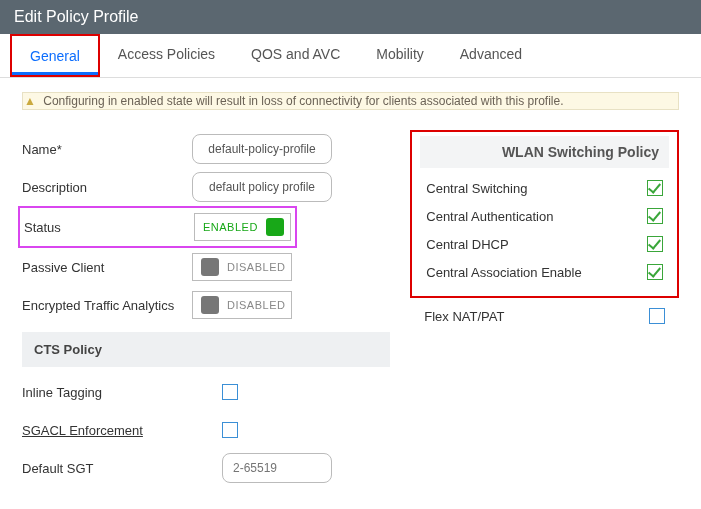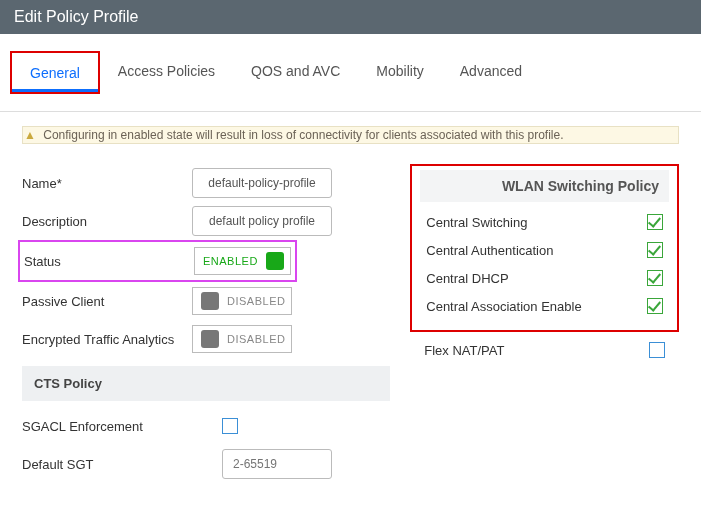--- a/index.html
+++ b/index.html
@@ -1,33 +1,33 @@
 <!DOCTYPE html>
 <html><head>
 <meta charset="utf-8">
 <style>
   * { box-sizing: border-box; margin: 0; padding: 0; }
   body { font-family: "Helvetica Neue", Arial, sans-serif; font-size: 13px; color: #333; background: #fff; width: 701px; }
   .header-bar { background: #5b6770; color: #fff; font-size: 16px; font-weight: 500; padding: 8px 14px; }
-  .tabs { display: flex; border-bottom: 1px solid #ddd; padding: 17px 10px; }
+  .tabs { display: flex; border-bottom: 1px solid #ddd; padding: 0 10px; }
   .tab { padding: 12px 18px 8px; font-size: 14px; color: #555; cursor: pointer; }
   .tab.active { color: #0d6efd; border-bottom: 3px solid #0d6efd; }
   .tab-wrap-highlight { border: 2px solid #d00; display: inline-block; }
   .warning-banner {
     margin: 14px 22px 10px 22px; padding: 1px; background: #fdf8e4;
     border: 1px solid #e8e1c4; font-size: 12px; color: #6b6256; text-align: left;
   }
   .warning-banner .tri { color: #caa93e; margin-right: 4px; }
   .content { display: flex; padding: 10px 22px 30px 22px; gap: 20px; }
   .col-left { width: 370px; }
   .col-right { width: 270px; }
   .row { display: flex; align-items: center; height: 38px; }
   .row .lbl { width: 170px; color: #333; font-size: 13px; }
   .text-input {
-    width: 140px; height: 30px; border: 1px solid #bbb; border-radius: 3px;
+    width: 140px; height: 30px; border: 1px solid #bbb; border-radius: 8px;
     padding: 0 10px; font-size: 12px; color: #555; text-align: center; background:#fff;
   }
   .text-input.left-align { text-align: left; }
   .toggle { display:inline-flex; align-items:center; border:1px solid #bbb; border-radius:0; height:28px; padding:0 6px 0 8px; font-size:11px; letter-spacing:0.5px; }
   .toggle.enabled { color:#18a818; }
   .toggle .knob { width:18px; height:18px; border-radius:3px; margin-left:8px; }
   .toggle.enabled .knob { background:#18a818; }
   .toggle.disabled { color:#888; }
   .toggle.disabled .knob-left { width:18px; height:18px; border-radius:3px; background:#777; margin-right:8px; }
   .status-highlight { border:2px solid #d946ef; padding:2px 4px 2px 0; display:inline-block; margin-left:-4px; }
@@ -96,23 +96,27 @@
     <div class="row">
       <div class="lbl">Encrypted Traffic Analytics</div>
       <div class="toggle disabled">
         <span class="knob-left"></span>
         <span>DISABLED</span>
       </div>
     </div>
 
     <div class="section-band">CTS Policy</div>
 
+    <div class="row">
+      <div class="lbl" style="width:200px;">Inline Tagging</div>
+      <span class="chk"></span>
+    </div>
 
     <div class="row">
-      <div class="lbl" style="width:200px;">SGACL Enforcement</div>
+      <div class="lbl" style="width:200px;text-decoration:underline;">SGACL Enforcement</div>
       <span class="chk"></span>
     </div>
 
     <div class="row">
       <div class="lbl" style="width:200px;">Default SGT</div>
       <input class="text-input left-align" style="width: 110px;" placeholder="2-65519">
     </div>
 
   </div>
 

